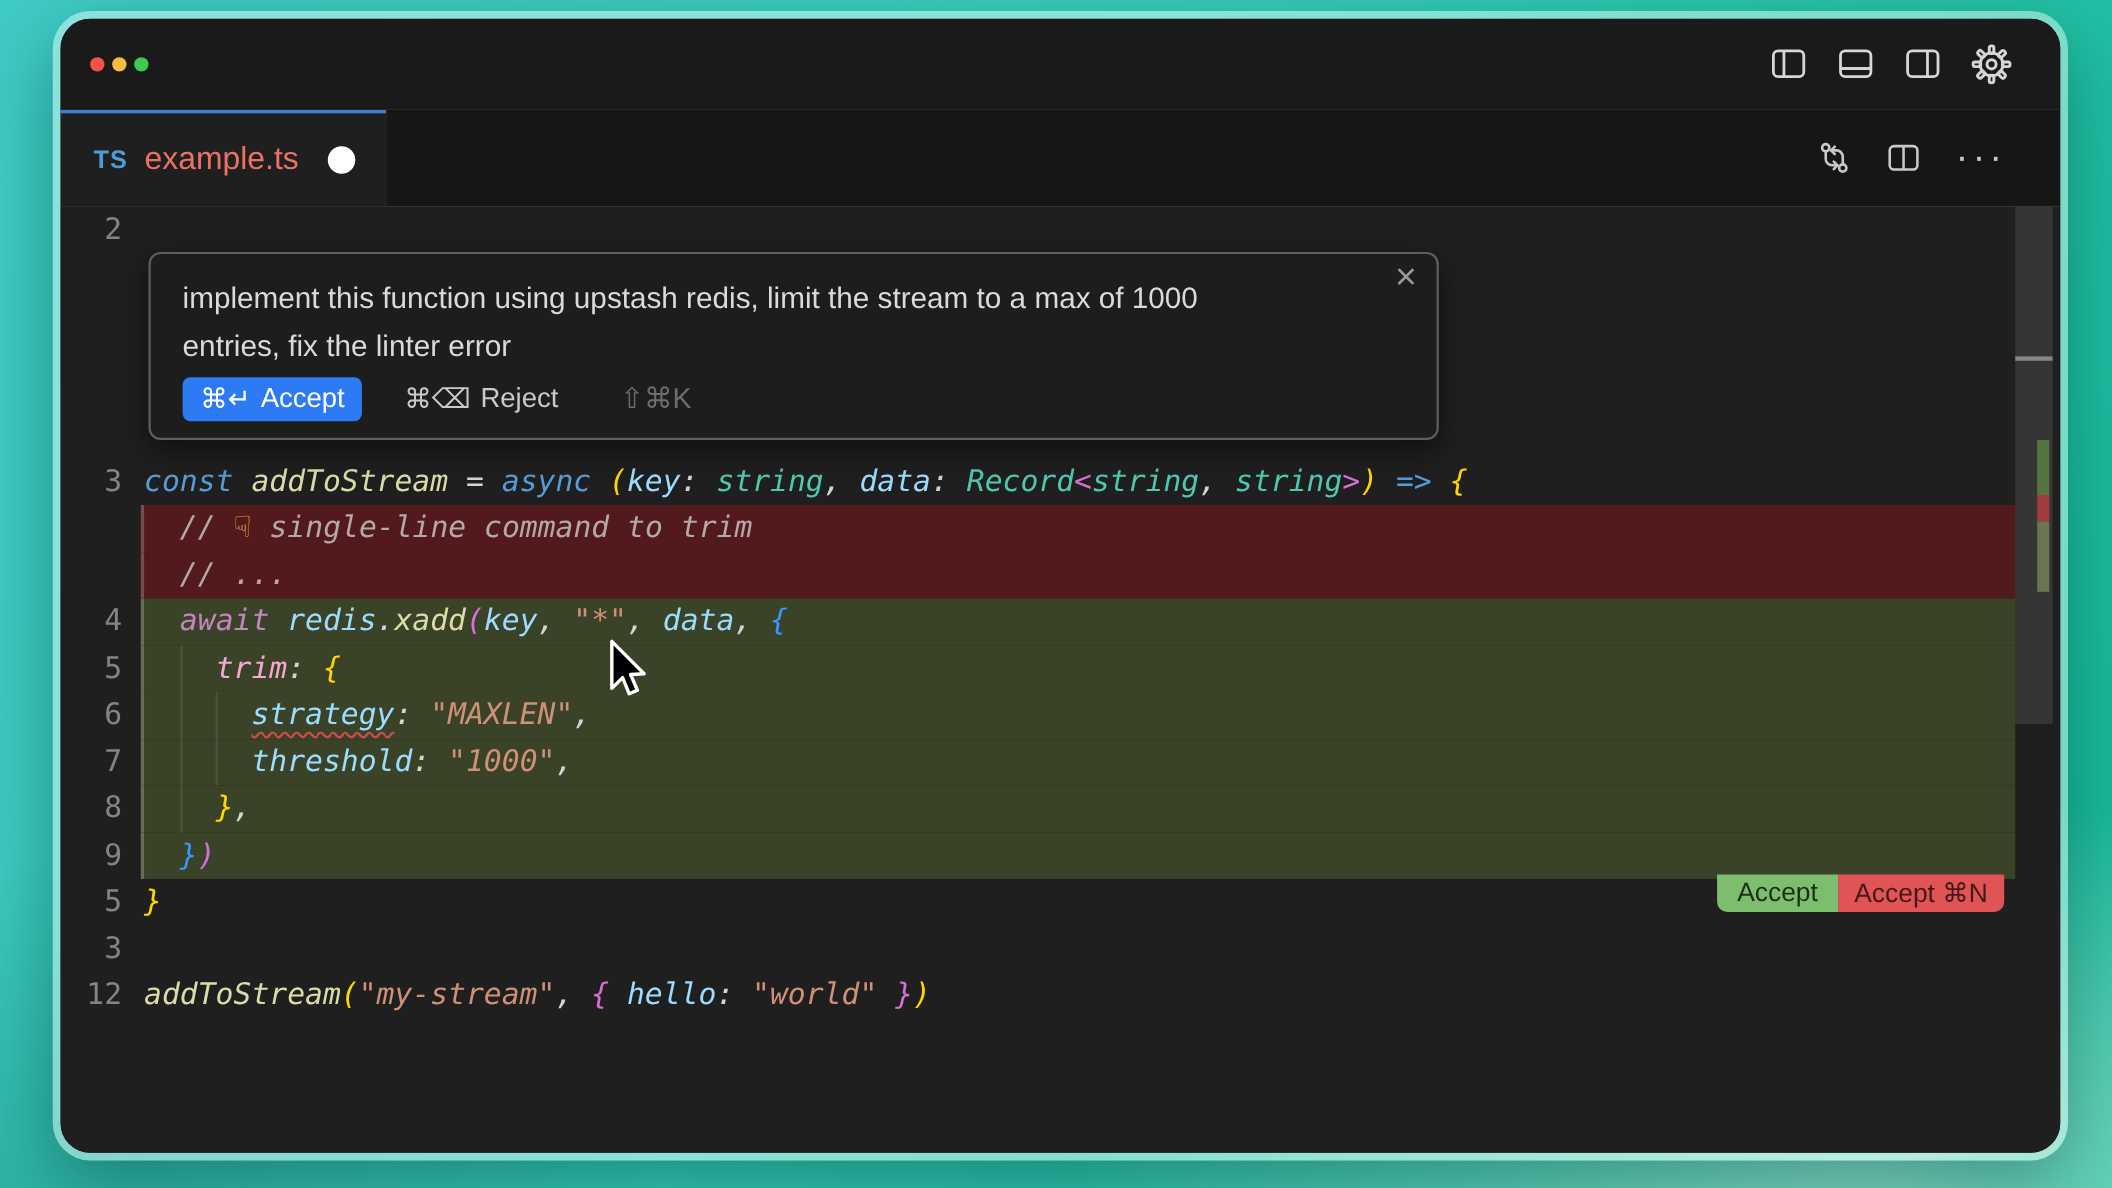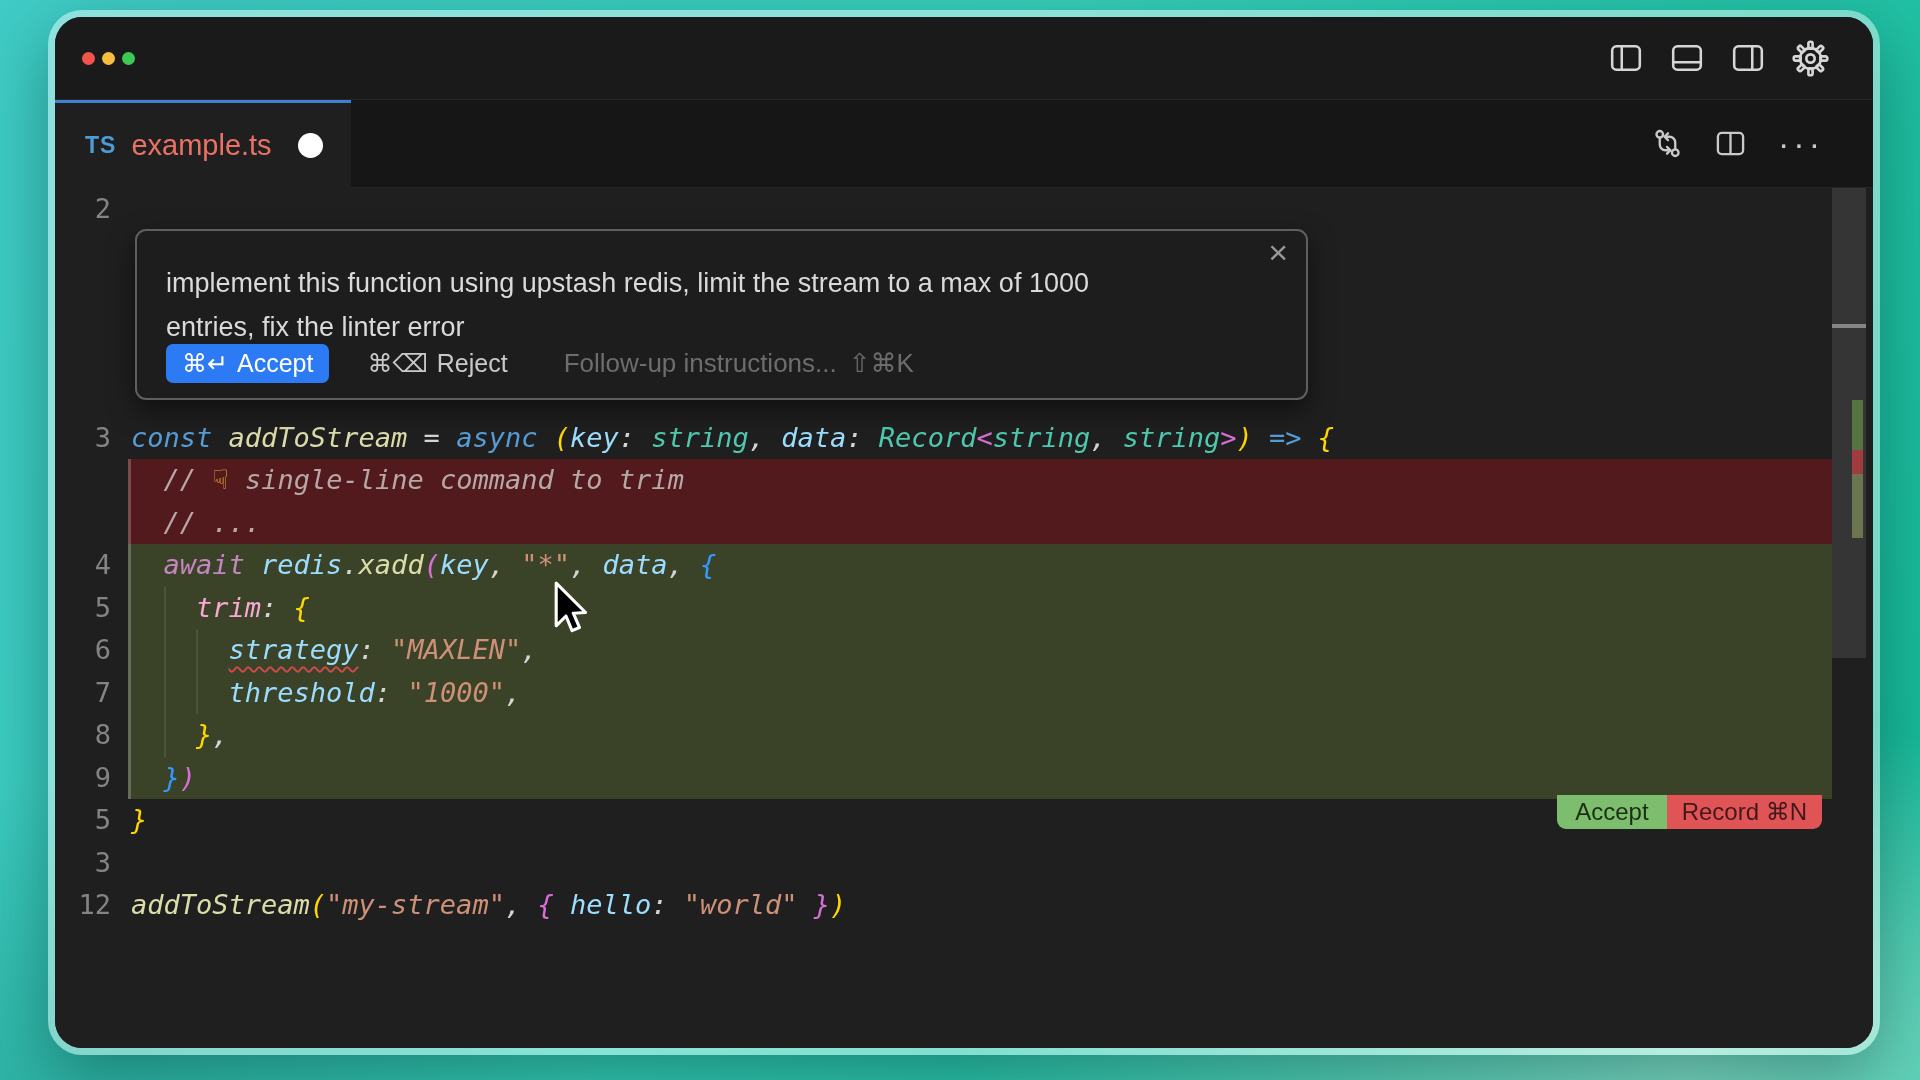--- a/index.html
+++ b/index.html
@@ -55,21 +55,21 @@
     background:rgba(255,255,255,.09); z-index:3; }
   .squiggle { text-decoration-line:underline; text-decoration-style:wavy;
     text-decoration-color:#cf4b4b; text-decoration-thickness:2px; text-underline-offset:7px; }
   .emoji { font-family:"DejaVu Sans", sans-serif; }
 
   
   .prompt-zone { position:relative; height:186px; z-index:6; }
   .prompt-box { position:absolute; left:80px; top:-2px; width:1173px; height:171px;
     background:#1d1d1d; border:2px solid #5f5f5f; border-radius:11px;
     box-shadow:0 10px 26px rgba(0,0,0,.5); font-family:"Liberation Sans", sans-serif; }
-  .prompt-text { padding:30px 30px 0 29px; max-width:1075px; font-size:27px;
+  .prompt-text { padding:18px 30px 0 29px; max-width:1075px; font-size:27px;
     line-height:44px; color:#dadada; }
   .prompt-close { position:absolute; top:4px; right:18px; font-size:34px; color:#989898;
     line-height:34px; cursor:default; }
   .prompt-actions { position:absolute; left:29px; bottom:15px; display:flex;
     align-items:center; font-size:25px; }
   .btn-accept { background:var(--accent-blue); color:#ffffff; border:none;
     border-radius:7px; padding:5px 16px; font-size:25px;
     font-family:"Liberation Sans", sans-serif; display:flex; gap:9px; align-items:center; }
   .btn-reject { margin-left:38px; color:#c9c9c9; display:flex; gap:9px; align-items:center; }
   .followup { margin-left:56px; color:#6d6d6d; font-size:26px; display:flex; gap:12px; }
@@ -170,21 +170,20 @@
             <div class="prompt-actions">
               <button class="btn-accept">
                 <span>⌘↵</span>
                 <span>Accept</span>
               </button>
               <span class="btn-reject">
                 <span>⌘⌫</span>
                 <span>Reject</span>
               </span>
               <span class="followup">
-                <span>Follow-up instructions...</span>
                 <span>⇧⌘K</span>
               </span>
             </div>
           </div>
         </div>
 
         <div>
             <div class="code-row ctx"><span class="gutter">3</span><span class="code"><span style="color: rgb(86, 156, 214);">const </span><span style="color: rgb(220, 220, 170);">addToStream</span><span style="color: rgb(212, 212, 212);"> = </span><span style="color: rgb(86, 156, 214);">async</span><span style="color: rgb(212, 212, 212);"> </span><span style="color: rgb(255, 215, 0);">(</span><span style="color: rgb(156, 220, 254);">key</span><span style="color: rgb(212, 212, 212);">: </span><span style="color: rgb(78, 201, 176);">string</span><span style="color: rgb(212, 212, 212);">, </span><span style="color: rgb(156, 220, 254);">data</span><span style="color: rgb(212, 212, 212);">: </span><span style="color: rgb(78, 201, 176);">Record</span><span style="color: rgb(214, 112, 214);">&lt;</span><span style="color: rgb(78, 201, 176);">string</span><span style="color: rgb(212, 212, 212);">, </span><span style="color: rgb(78, 201, 176);">string</span><span style="color: rgb(214, 112, 214);">&gt;</span><span style="color: rgb(255, 215, 0);">)</span><span style="color: rgb(212, 212, 212);"> </span><span style="color: rgb(86, 156, 214);">=&gt;</span><span style="color: rgb(212, 212, 212);"> </span><span style="color: rgb(255, 215, 0);">{</span></span></div>
             <div class="code-row del"><span class="gutter"></span><span class="code"><span style="color: rgb(182, 168, 166);">  // </span><span class="emoji" style="color: rgb(232, 163, 61);">☟</span><span style="color: rgb(182, 168, 166); margin-top: 28px;"> single-line command to trim</span></span></div>
             <div class="code-row del"><span class="gutter"></span><span class="code"><span style="color: rgb(182, 168, 166);">  // ...</span></span></div>
@@ -194,21 +193,21 @@
             <div class="code-row add"><i class="indent-guide" style="left: 108.5px;"></i><i class="indent-guide" style="left: 141px;"></i><span class="gutter">7</span><span class="code"><span style="color: rgb(212, 212, 212);">      </span><span style="color: rgb(156, 220, 254);">threshold</span><span style="color: rgb(212, 212, 212);">: </span><span style="color: rgb(206, 145, 120);">"1000"</span><span style="color: rgb(212, 212, 212);">,</span></span></div>
             <div class="code-row add"><i class="indent-guide" style="left: 108.5px;"></i><span class="gutter">8</span><span class="code"><span style="color: rgb(212, 212, 212);">    </span><span style="color: rgb(255, 215, 0);">}</span><span style="color: rgb(212, 212, 212);">,</span></span></div>
             <div class="code-row add"><span class="gutter">9</span><span class="code"><span style="color: rgb(212, 212, 212);">  </span><span style="color: rgb(53, 152, 255);">}</span><span style="color: rgb(214, 112, 214);">)</span></span></div>
             <div class="code-row ctx"><span class="gutter">5</span><span class="code"><span style="color: rgb(255, 215, 0);">}</span></span></div>
             <div class="code-row ctx"><span class="gutter">3</span><span class="code"></span></div>
             <div class="code-row ctx"><span class="gutter">12</span><span class="code"><span style="color: rgb(220, 220, 170);">addToStream</span><span style="color: rgb(255, 215, 0);">(</span><span style="color: rgb(206, 145, 120);">"my-stream"</span><span style="color: rgb(212, 212, 212);">, </span><span style="color: rgb(214, 112, 214);">{</span><span style="color: rgb(212, 212, 212);"> </span><span style="color: rgb(156, 220, 254);">hello</span><span style="color: rgb(212, 212, 212);">: </span><span style="color: rgb(206, 145, 120);">"world"</span><span style="color: rgb(212, 212, 212);"> </span><span style="color: rgb(214, 112, 214);">}</span><span style="color: rgb(255, 215, 0);">)</span></span></div>
           </div>
 
         <div class="diff-actions">
           <span class="diff-accept">Accept</span>
-          <span class="diff-reject">Record ⌘N</span>
+          <span class="diff-reject">Accept ⌘N</span>
         </div>
 
         <div class="scrollbar">
           <div class="scroll-slider"></div>
           <div class="scroll-cursorline"></div>
           <div class="ov-mark" style="top:212px; height:50px; background:#55743f;"></div>
           <div class="ov-mark" style="top:262px; height:24px; background:#a03c3f;"></div>
           <div class="ov-mark" style="top:286px; height:64px; background:#6b7550;"></div>
         </div>
       </div>

